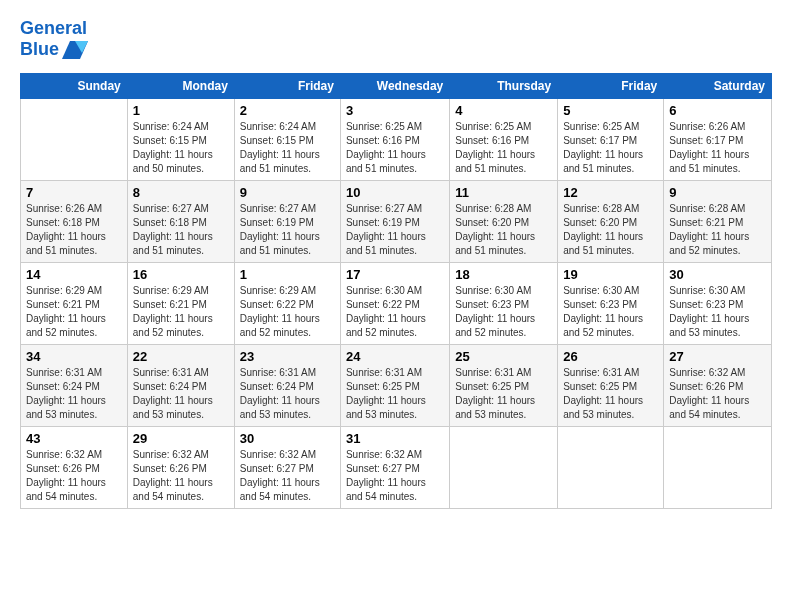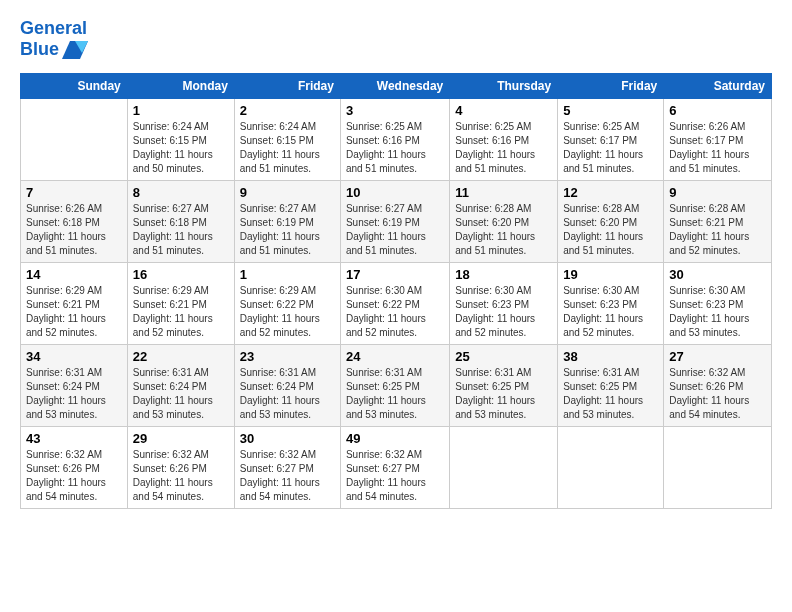--- a/index.html
+++ b/index.html
@@ -318,21 +318,21 @@
       </td>
           <td>
         <span class="day-num">25</span>
         <div class="day-info">
           <span>Sunrise: 6:31 AM</span><br>
           <span>Sunset: 6:25 PM</span><br>
           <span>Daylight: 11 hours and 53 minutes.</span>
         </div>
       </td>
           <td>
-        <span class="day-num">38</span>
+        <span class="day-num">26</span>
         <div class="day-info">
           <span>Sunrise: 6:31 AM</span><br>
           <span>Sunset: 6:25 PM</span><br>
           <span>Daylight: 11 hours and 53 minutes.</span>
         </div>
       </td>
           <td>
         <span class="day-num">27</span>
         <div class="day-info">
           <span>Sunrise: 6:32 AM</span><br>
@@ -360,21 +360,21 @@
       </td>
           <td>
         <span class="day-num">30</span>
         <div class="day-info">
           <span>Sunrise: 6:32 AM</span><br>
           <span>Sunset: 6:27 PM</span><br>
           <span>Daylight: 11 hours and 54 minutes.</span>
         </div>
       </td>
           <td>
-        <span class="day-num">49</span>
+        <span class="day-num">31</span>
         <div class="day-info">
           <span>Sunrise: 6:32 AM</span><br>
           <span>Sunset: 6:27 PM</span><br>
           <span>Daylight: 11 hours and 54 minutes.</span>
         </div>
       </td>
           <td class="empty"></td>
           <td class="empty"></td>
           <td class="empty"></td>
         </tr>

